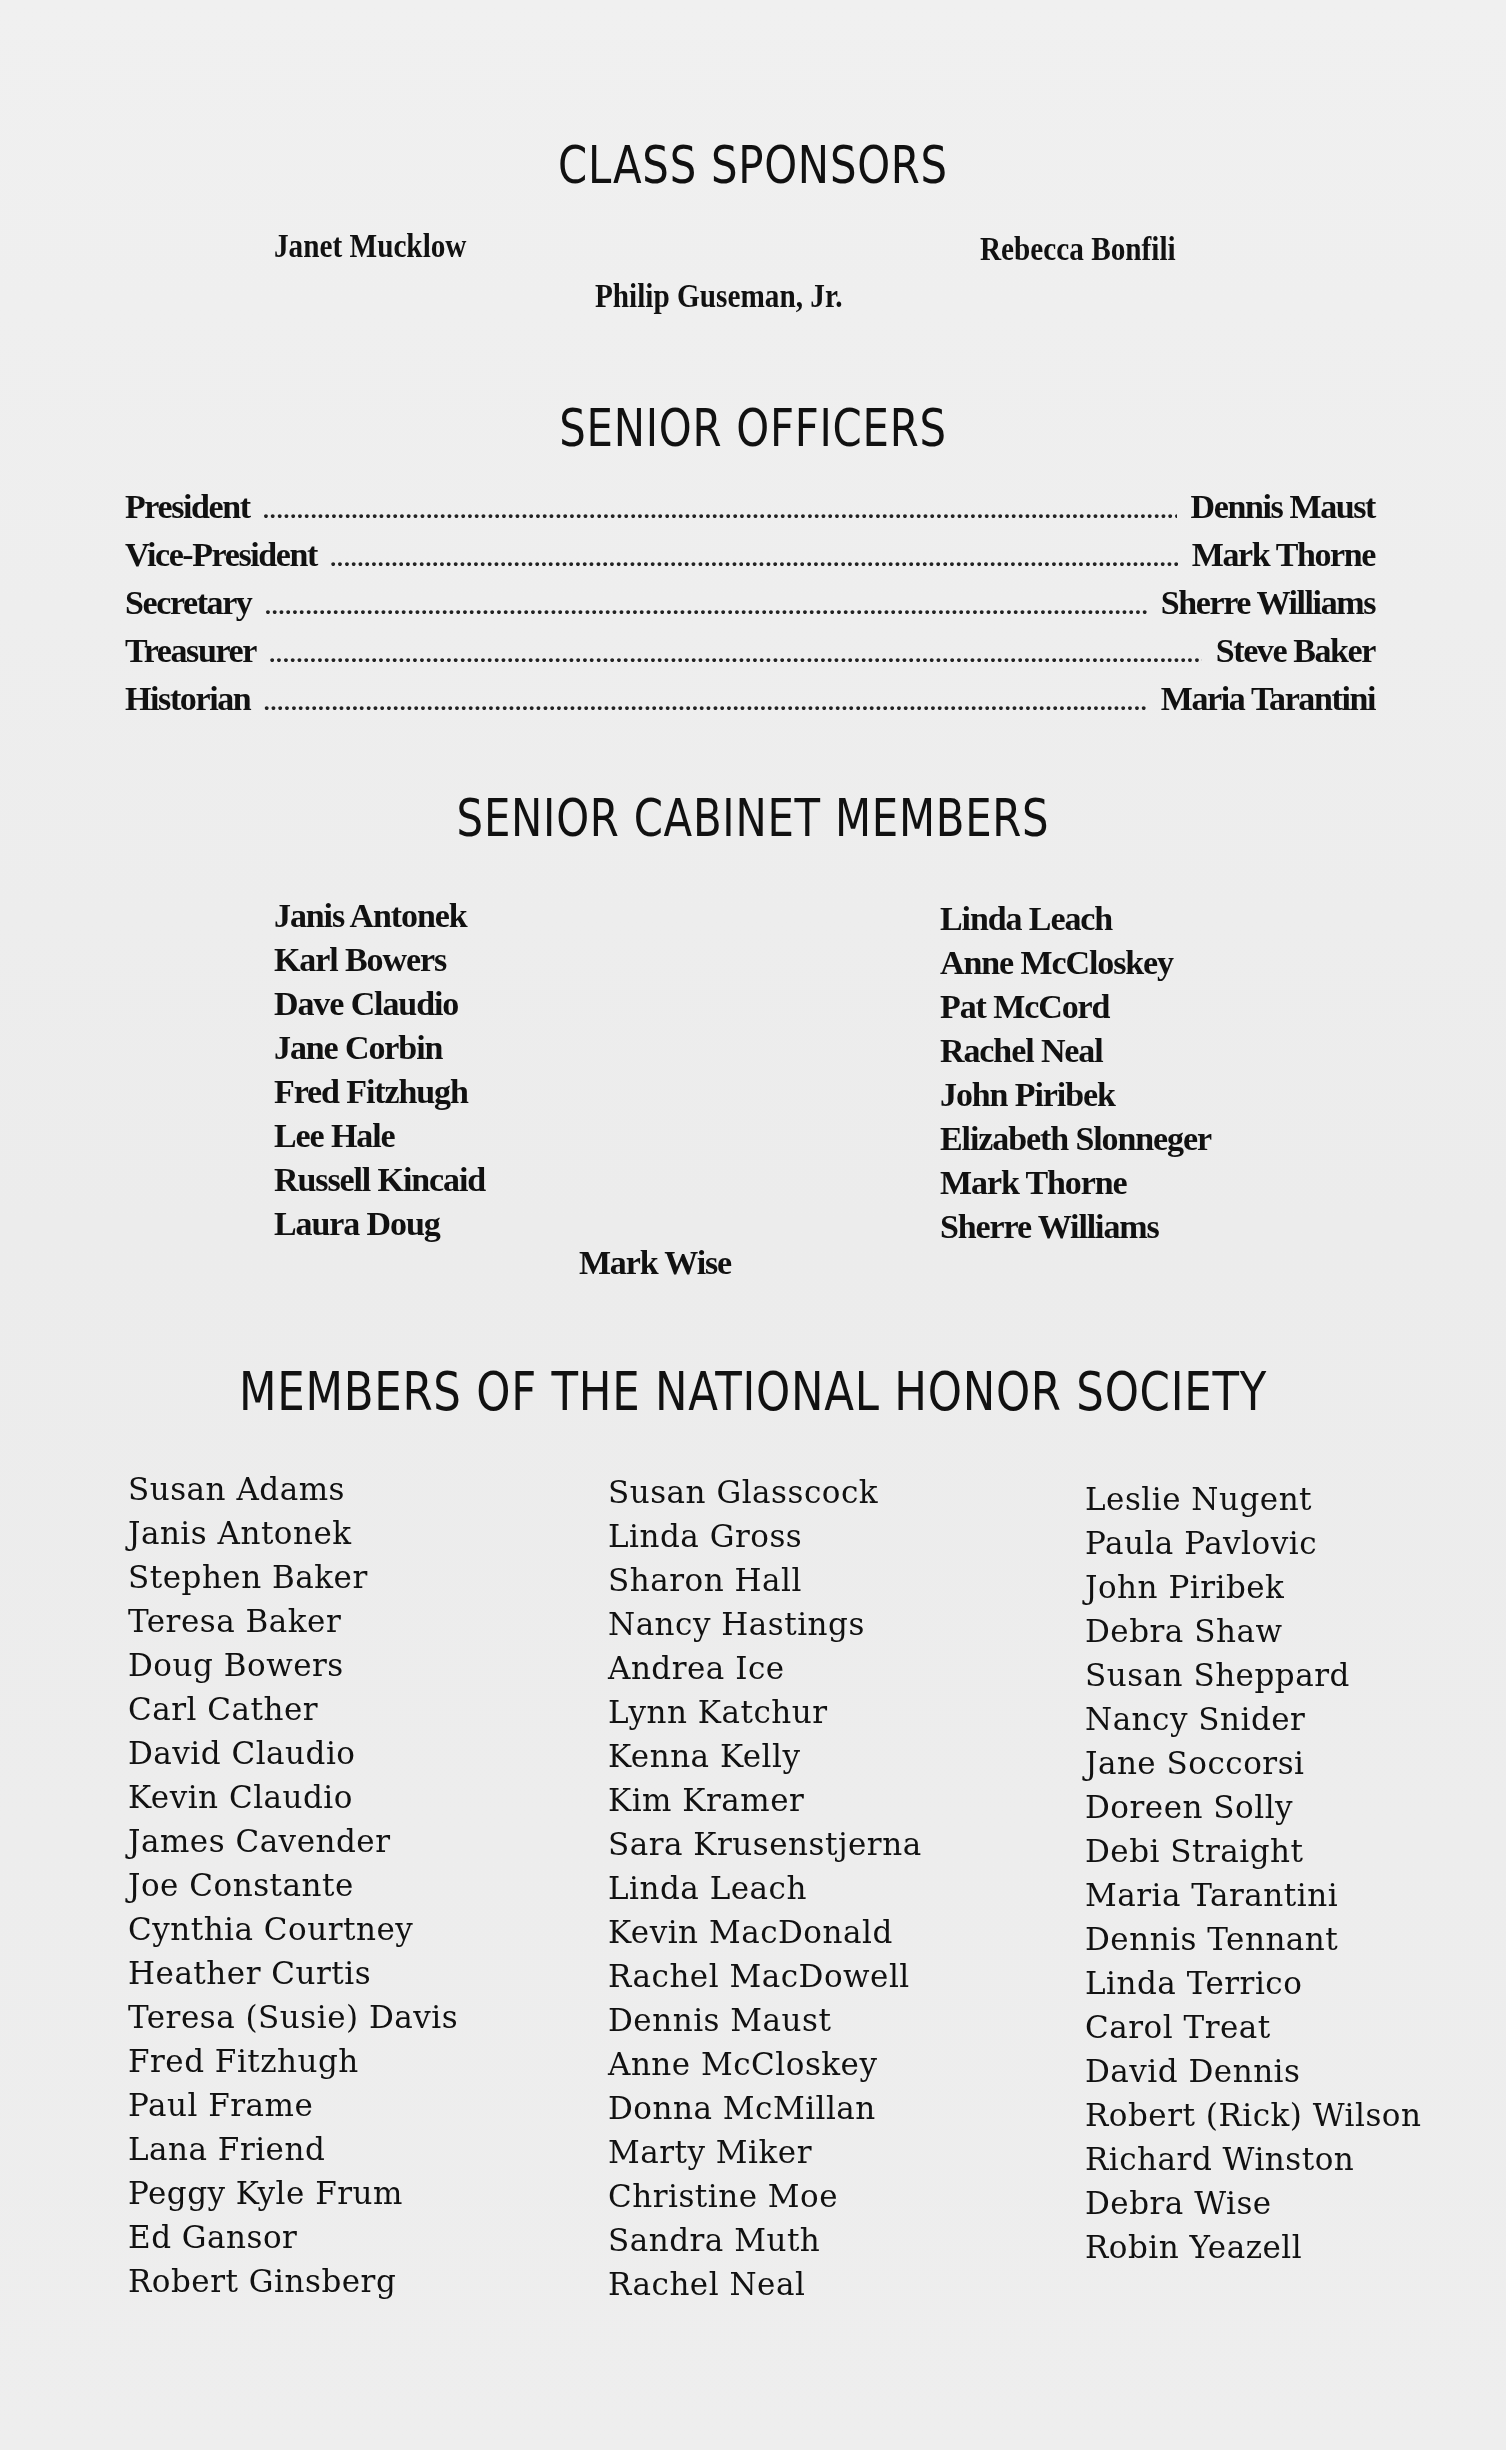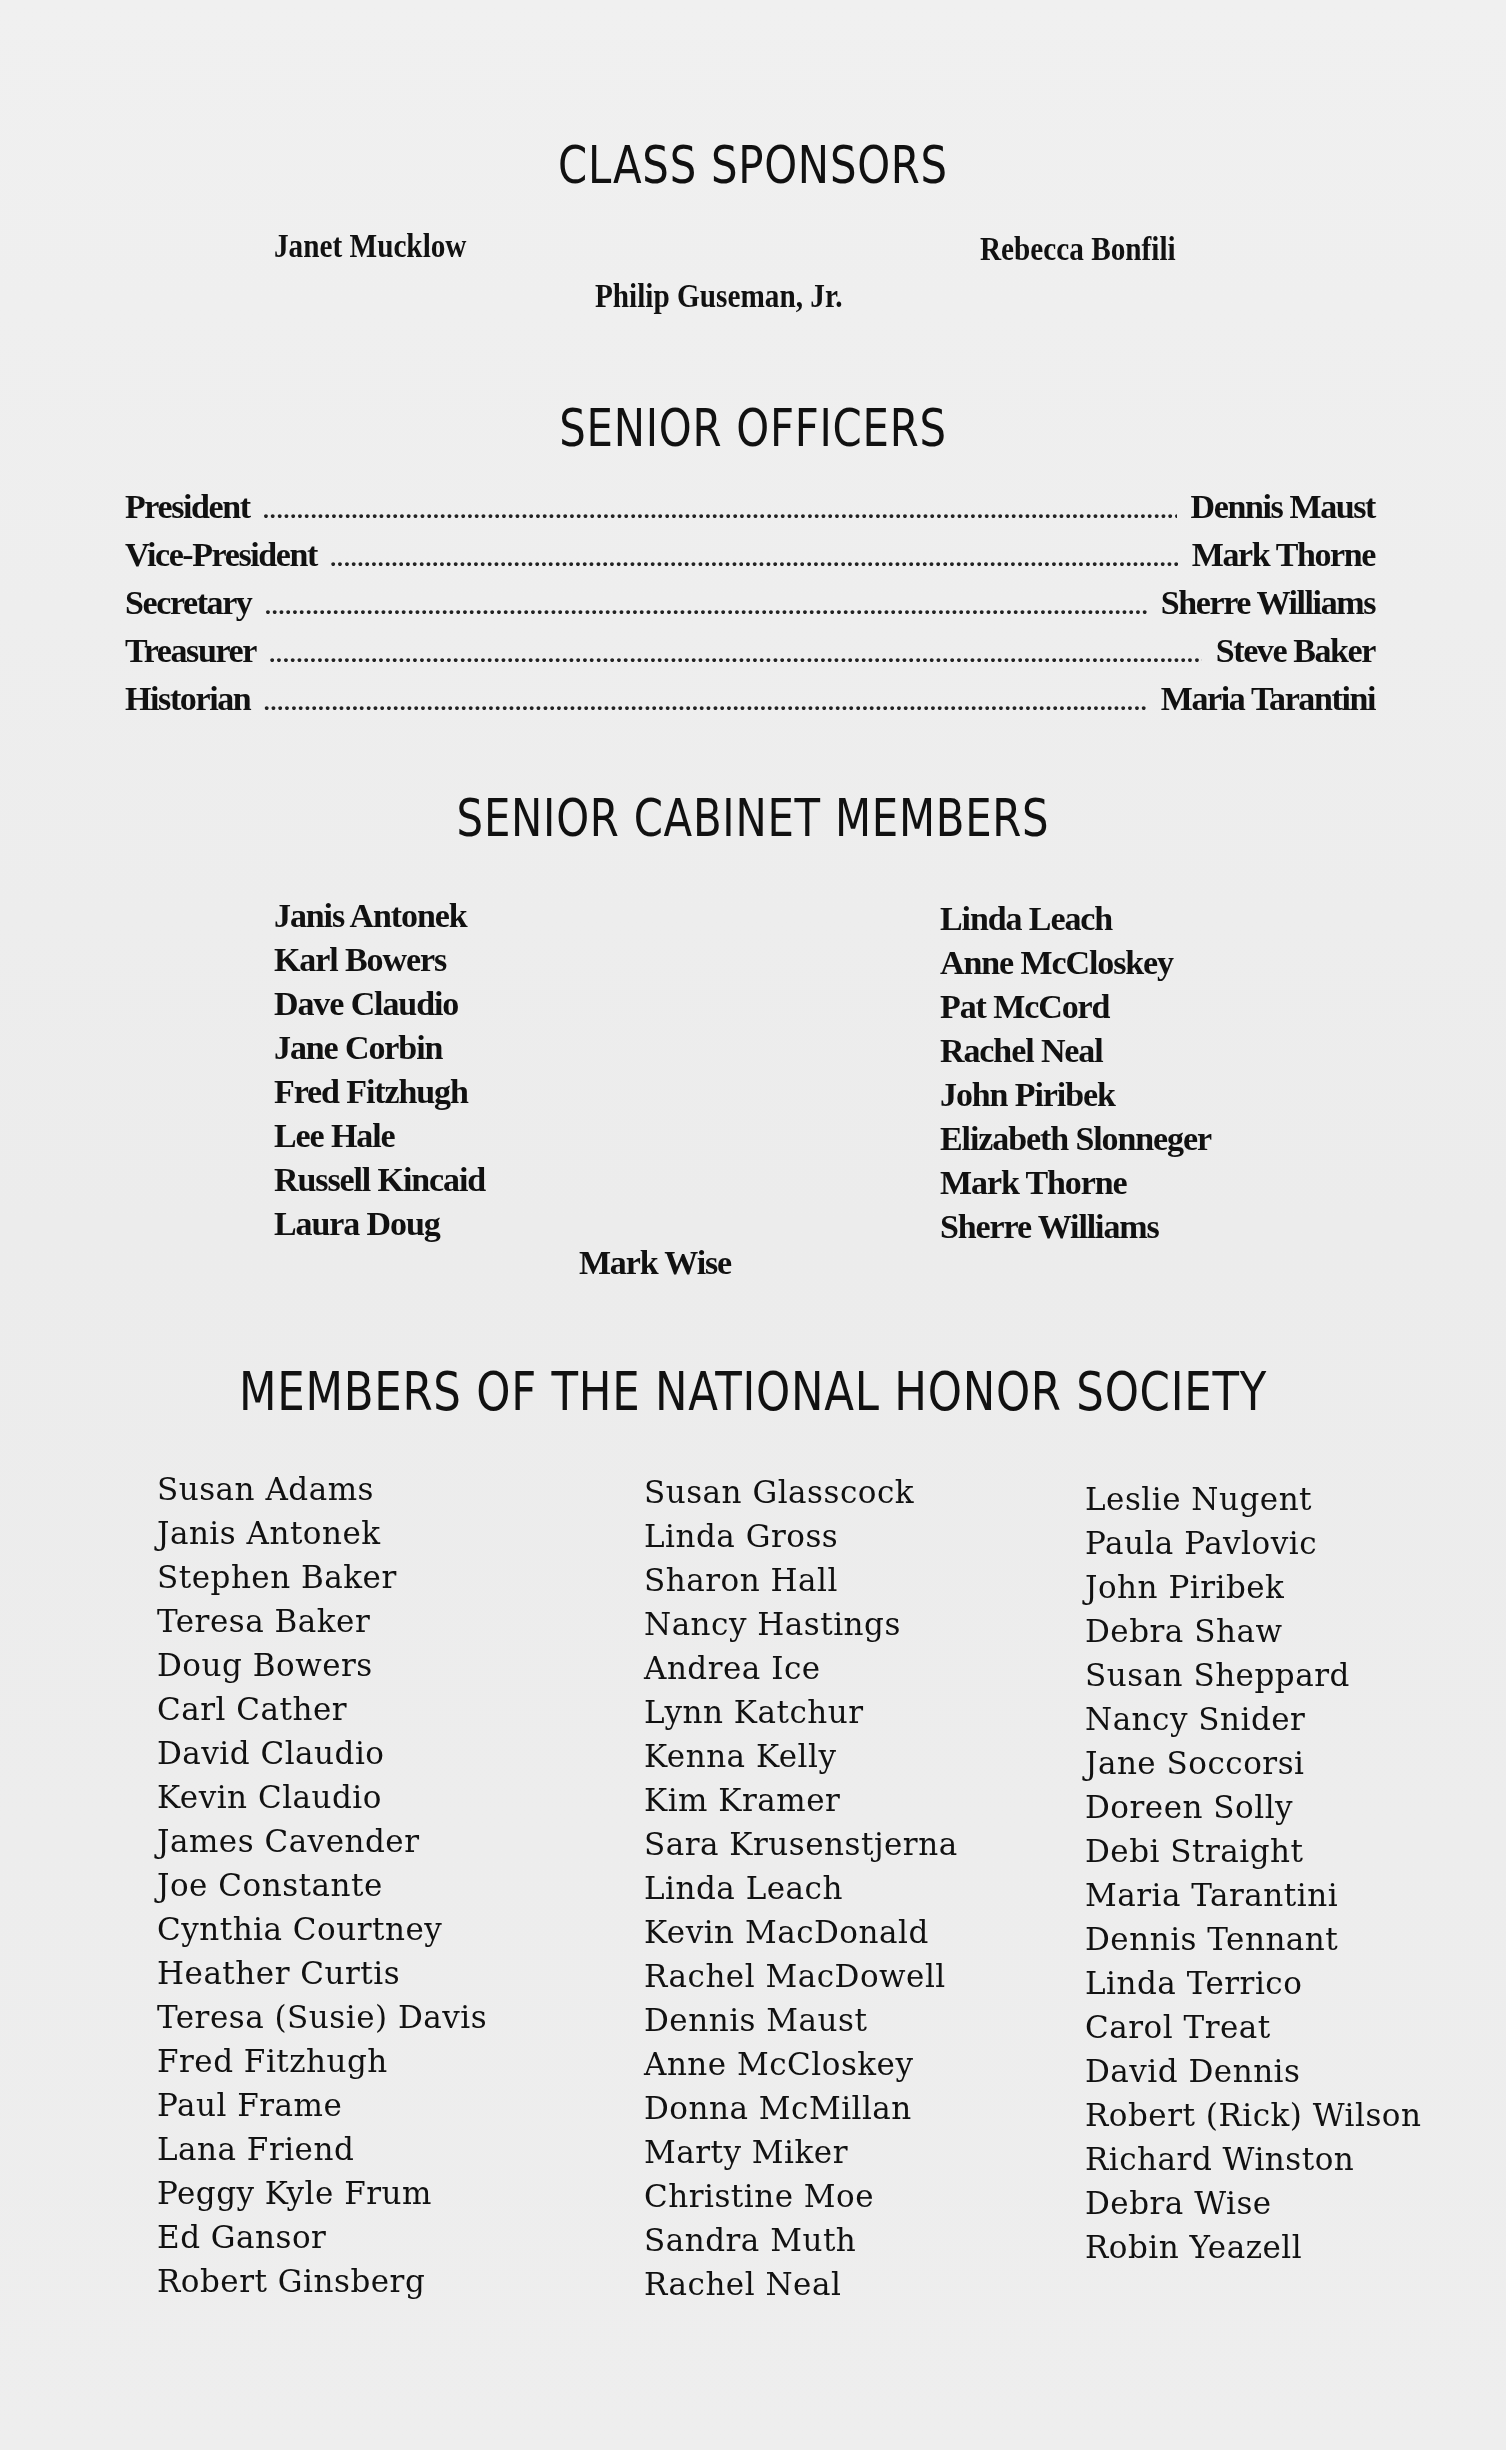--- a/index.html
+++ b/index.html
@@ -63,22 +63,22 @@
     font-family: "Liberation Serif", serif; font-weight: bold; font-size: 34px;
     height: 44px; line-height: 44px; white-space: nowrap; letter-spacing: -1.1px;
   }
   .cab-extra {
     position: absolute; left: 0; width: 1310px; text-align: center; top: 1241px;
     font-family: "Liberation Serif", serif; font-weight: bold; font-size: 34px;
     letter-spacing: -1.1px; line-height: 44px;
   }
 
   .nhs-col { position: absolute; }
-  .nhs-col.c1 { left: 128px; top: 1467px; margin-left: 29px; }
-  .nhs-col.c2 { left: 608px; top: 1470px; margin-left: 36px; }
+  .nhs-col.c1 { left: 128px; top: 1467px; }
+  .nhs-col.c2 { left: 608px; top: 1470px; }
   .nhs-col.c3 { left: 1085px; top: 1477px; }
   .nhs-item {
     font-family: "DejaVu Serif", serif; font-size: 31px;
     height: 44px; line-height: 44px; white-space: nowrap;
     letter-spacing: 0.5px;
   }
 </style>
 </head>
 <body>
 

